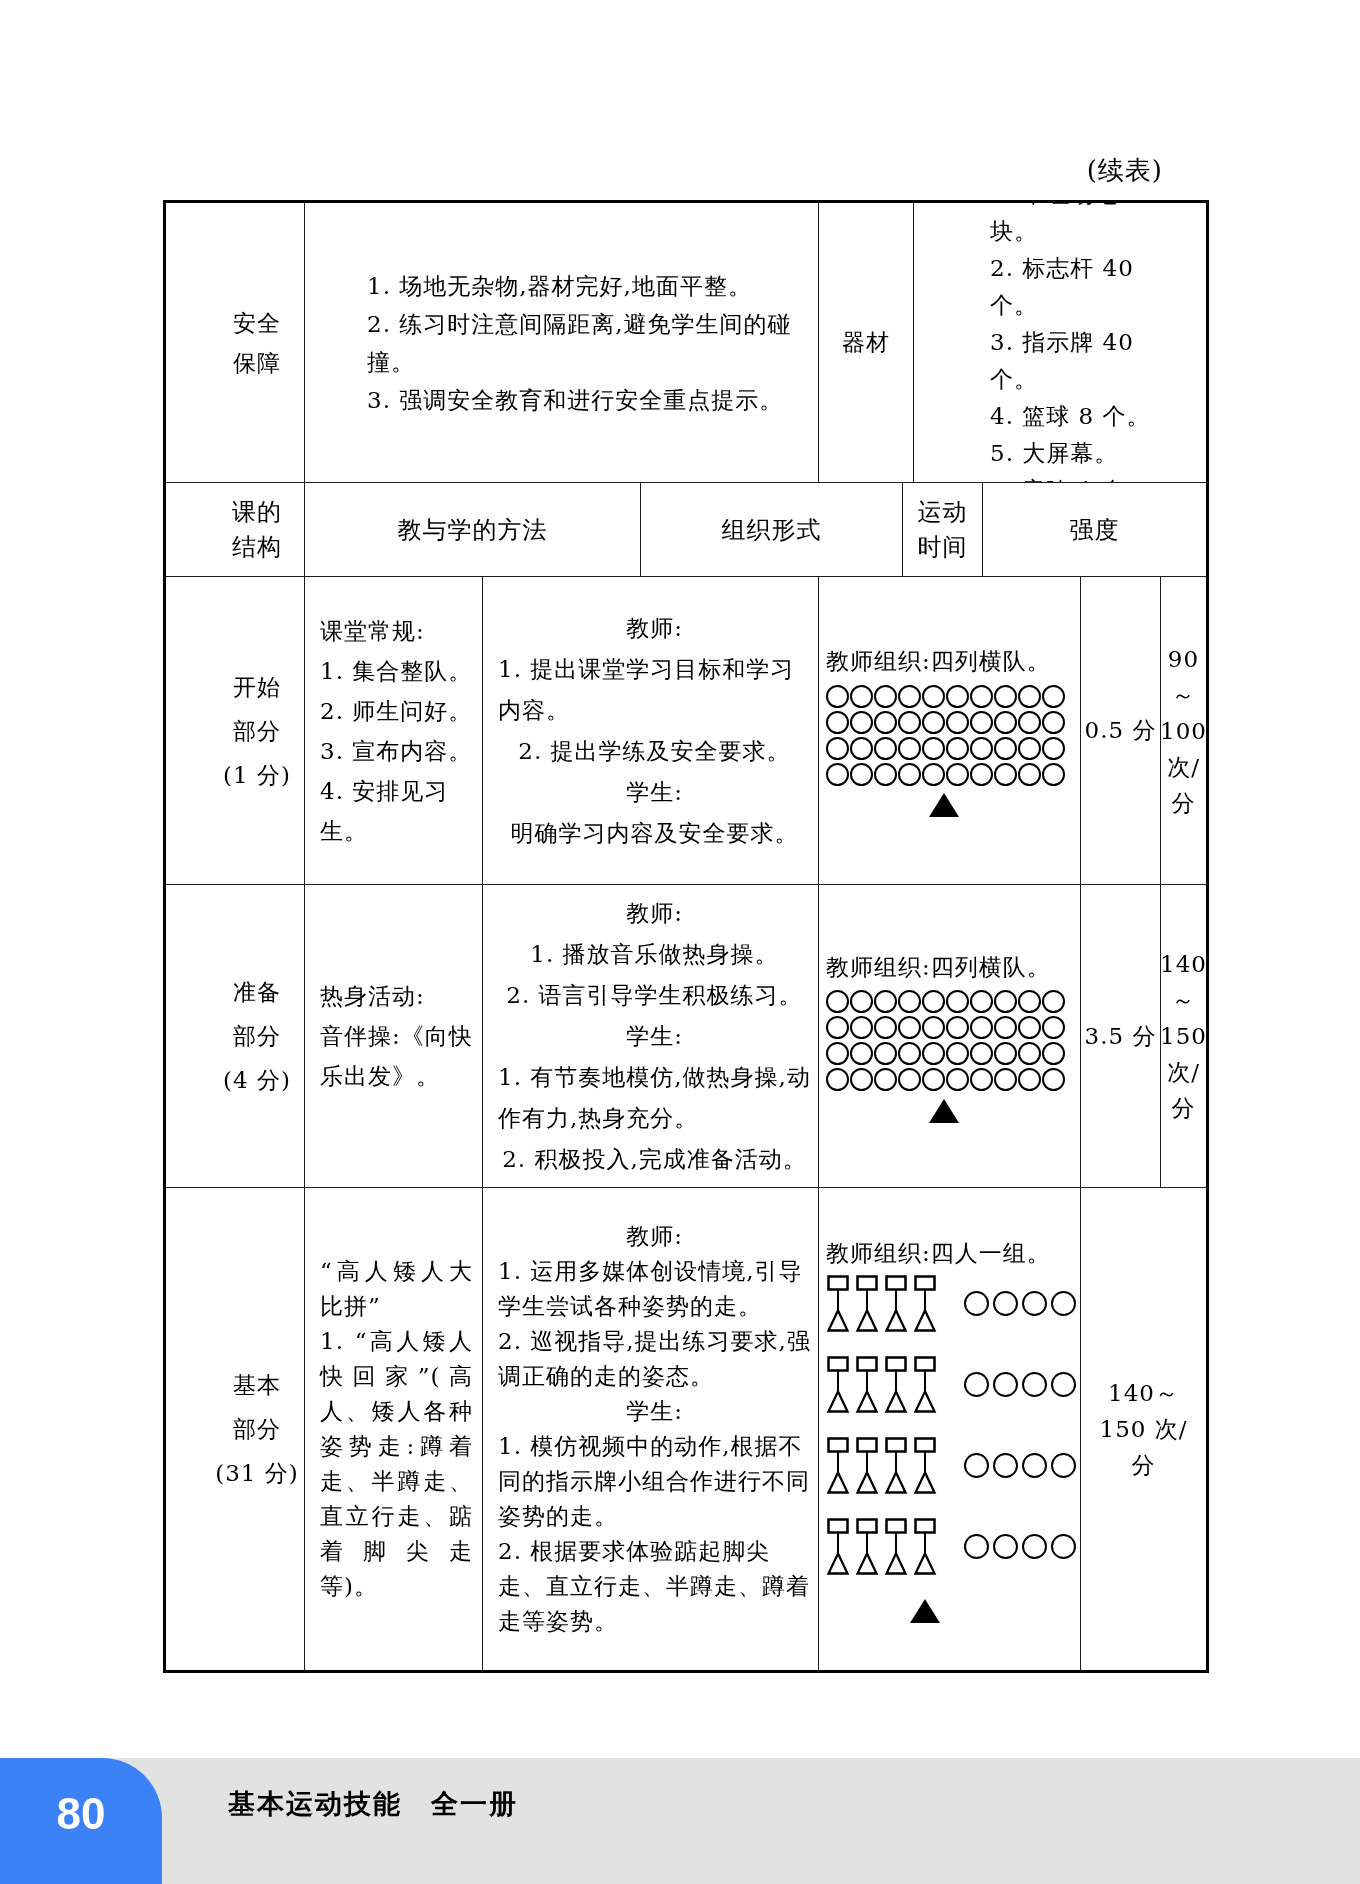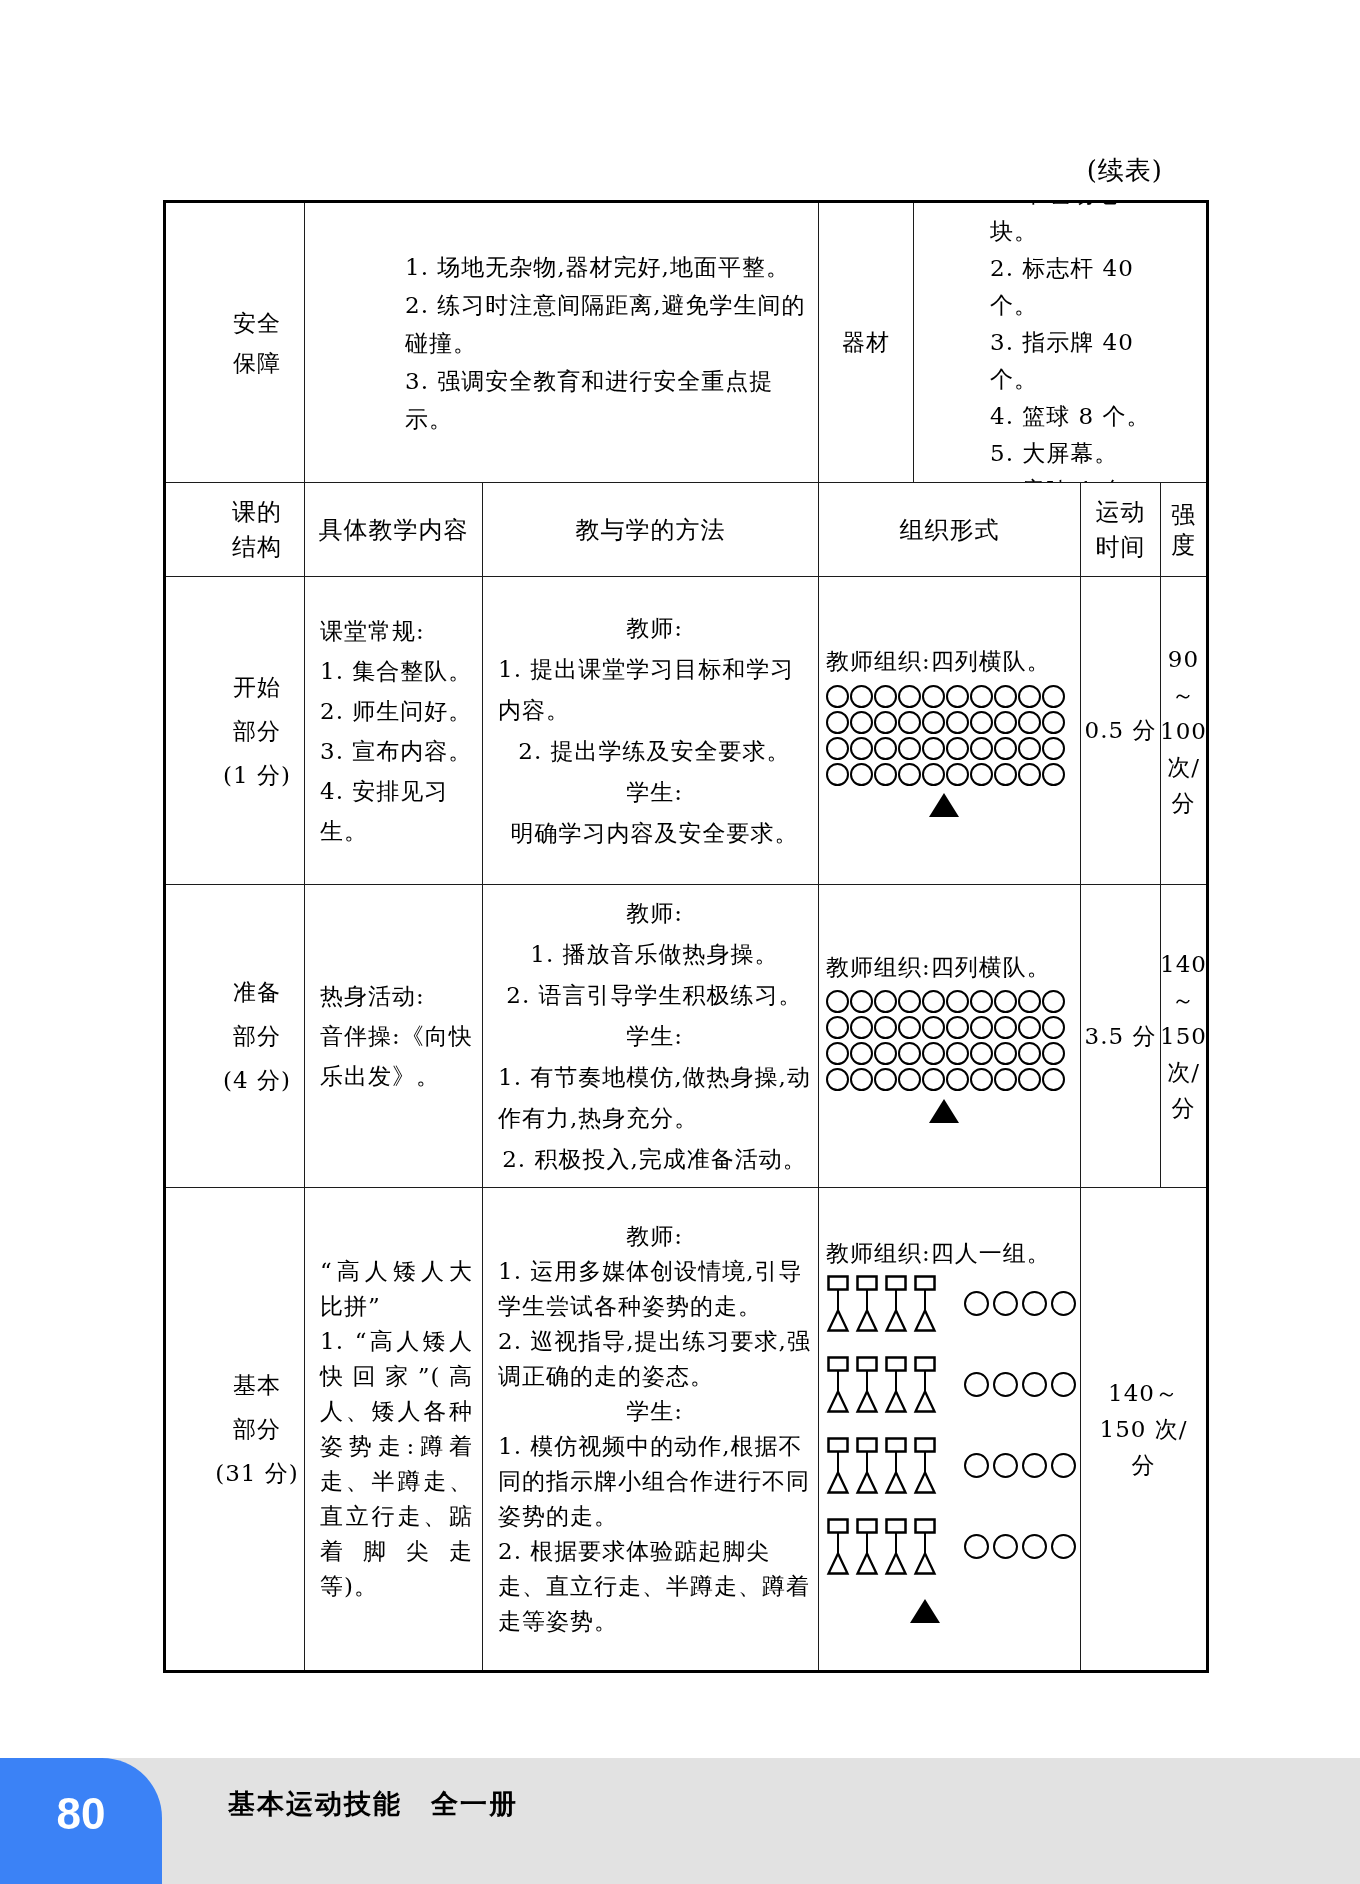--- a/index.html
+++ b/index.html
@@ -23,21 +23,21 @@
   .w-safety{width:514px;flex:none;} .w-equiplabel{width:95px;flex:none;}
 
   .cell-center{align-items:center;text-align:center;}
   .label-cell .ln{line-height:40px;}
   .r3 .label-cell .ln,.r4 .label-cell .ln,.r5 .label-cell .ln{line-height:44px;}
   .header-cell{align-items:center;text-align:center;font-size:24px;}
   .header-cell .ln{line-height:35px;}
   .header-single{align-items:center;text-align:center;font-size:24px;line-height:30px;}
 
   .safety-items{padding-left:62px;padding-right:6px;}
-  .safety-items .ln{line-height:38px;margin-left:38px;}
+  .safety-items .ln{line-height:38px;}
   .equip-items{padding-left:76px;padding-right:22px;}
   .equip-items .ln{line-height:37px;}
 
   .content-cell{padding:0 9px 0 15px;}
   .r3 .content-cell .ln,.r4 .content-cell .ln{line-height:40px;}
   .r5 .content-cell .ln{line-height:35px;text-align:justify;}
   .methods-cell{padding:0 7px 0 15px;align-items:center;}
   .r3 .methods-cell .ln,.r4 .methods-cell .ln{line-height:41px;}
   .r5 .methods-cell .ln{line-height:35px;}
 
@@ -97,21 +97,20 @@
           <div class="ln">5. 大屏幕。</div>
           <div class="ln">6. 音响 1 套。</div>
         </div>
     </div>
 
     <div class="trow r2">
       <div class="tcell w1 header-cell">
           <div class="ln">课的</div>
           <div class="ln">结构</div>
         </div>
-      <div class="tcell w2 header-single">具体教学内容</div>
       <div class="tcell w3 header-single">教与学的方法</div>
       <div class="tcell w4 header-single">组织形式</div>
       <div class="tcell w5 header-cell">
           <div class="ln">运动</div>
           <div class="ln">时间</div>
         </div>
       <div class="tcell w6 header-single">强度</div>
     </div>
 
     <div class="trow r3">

